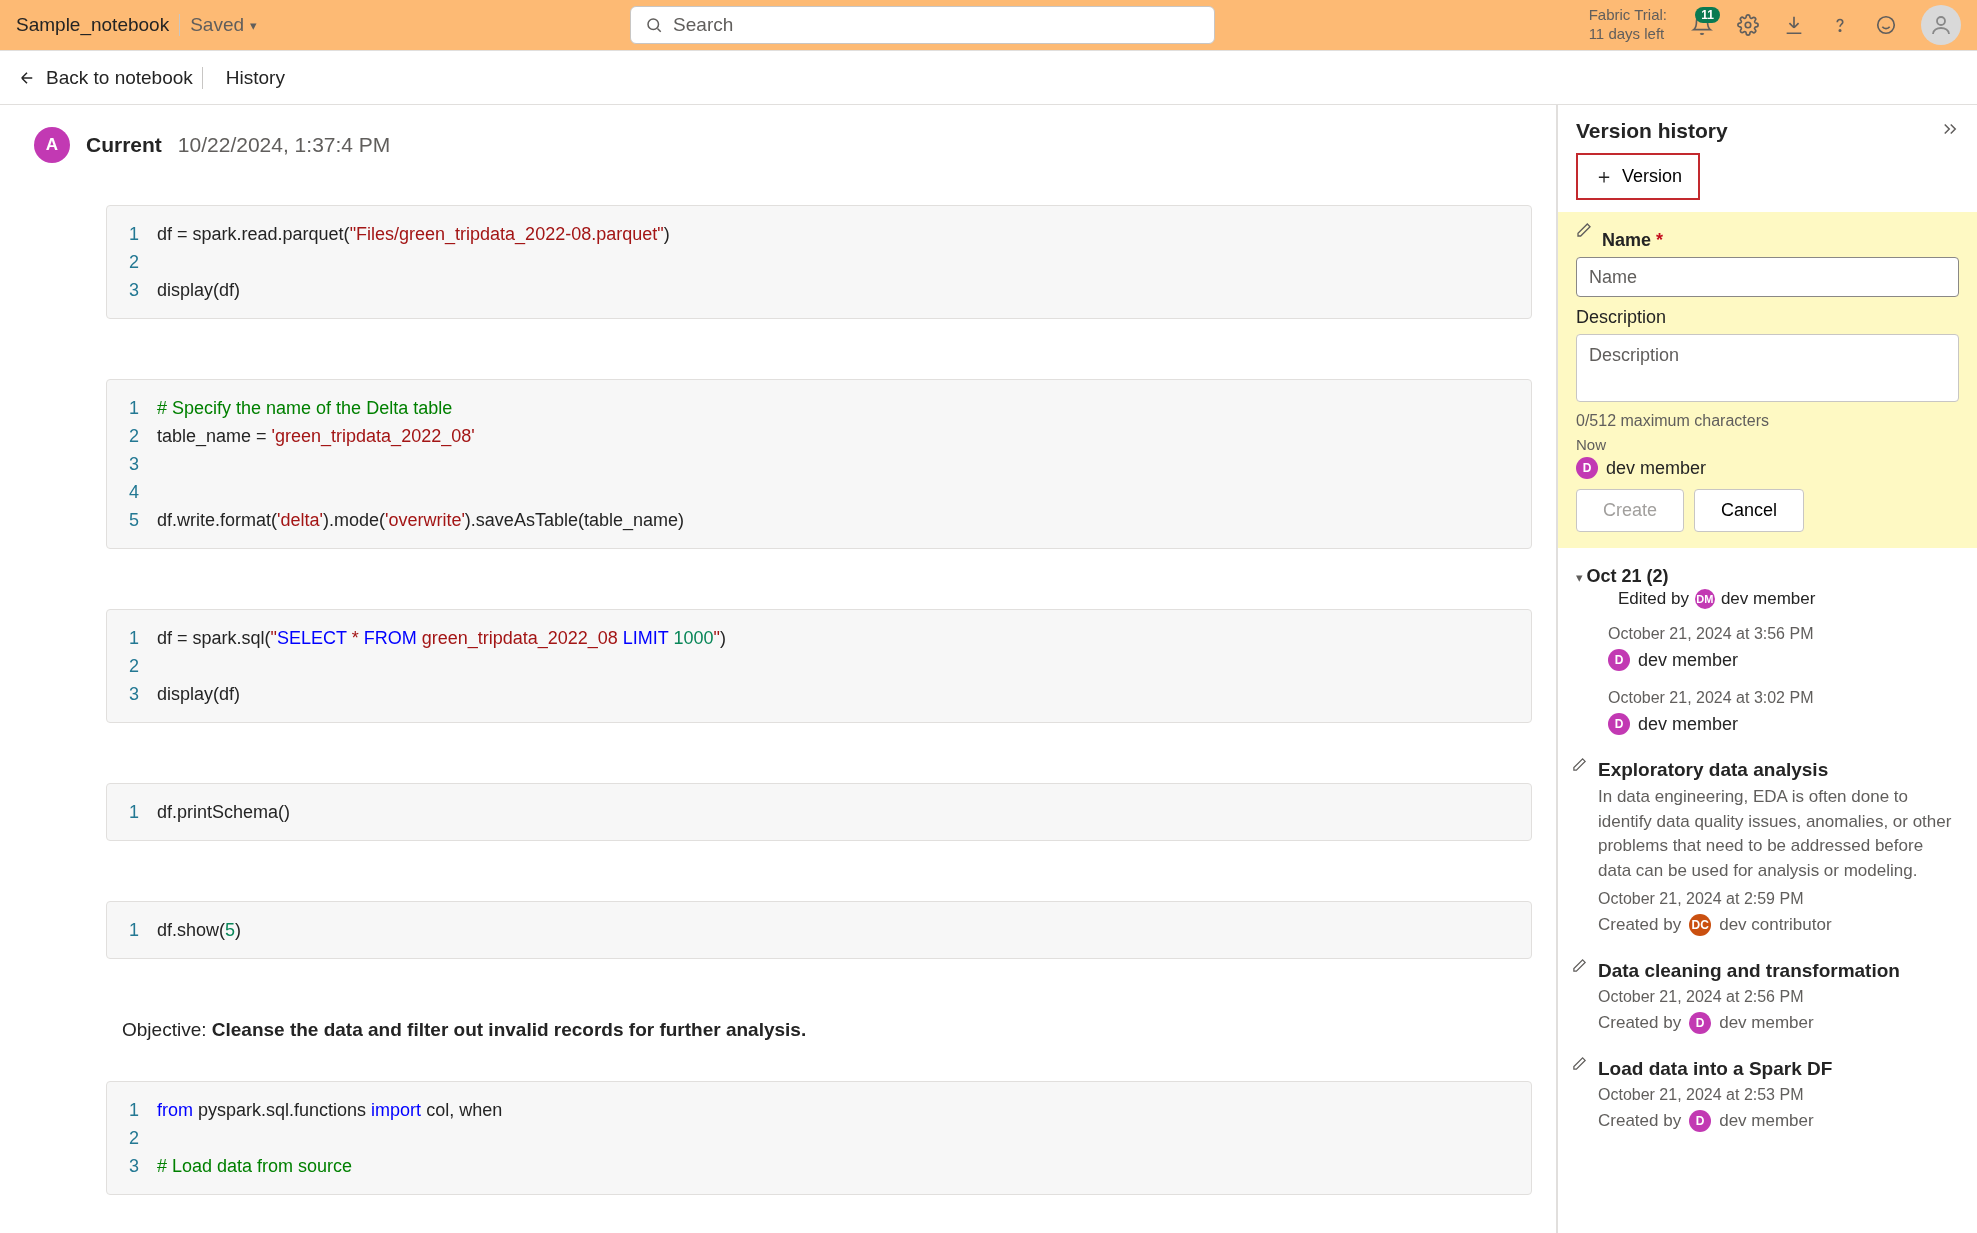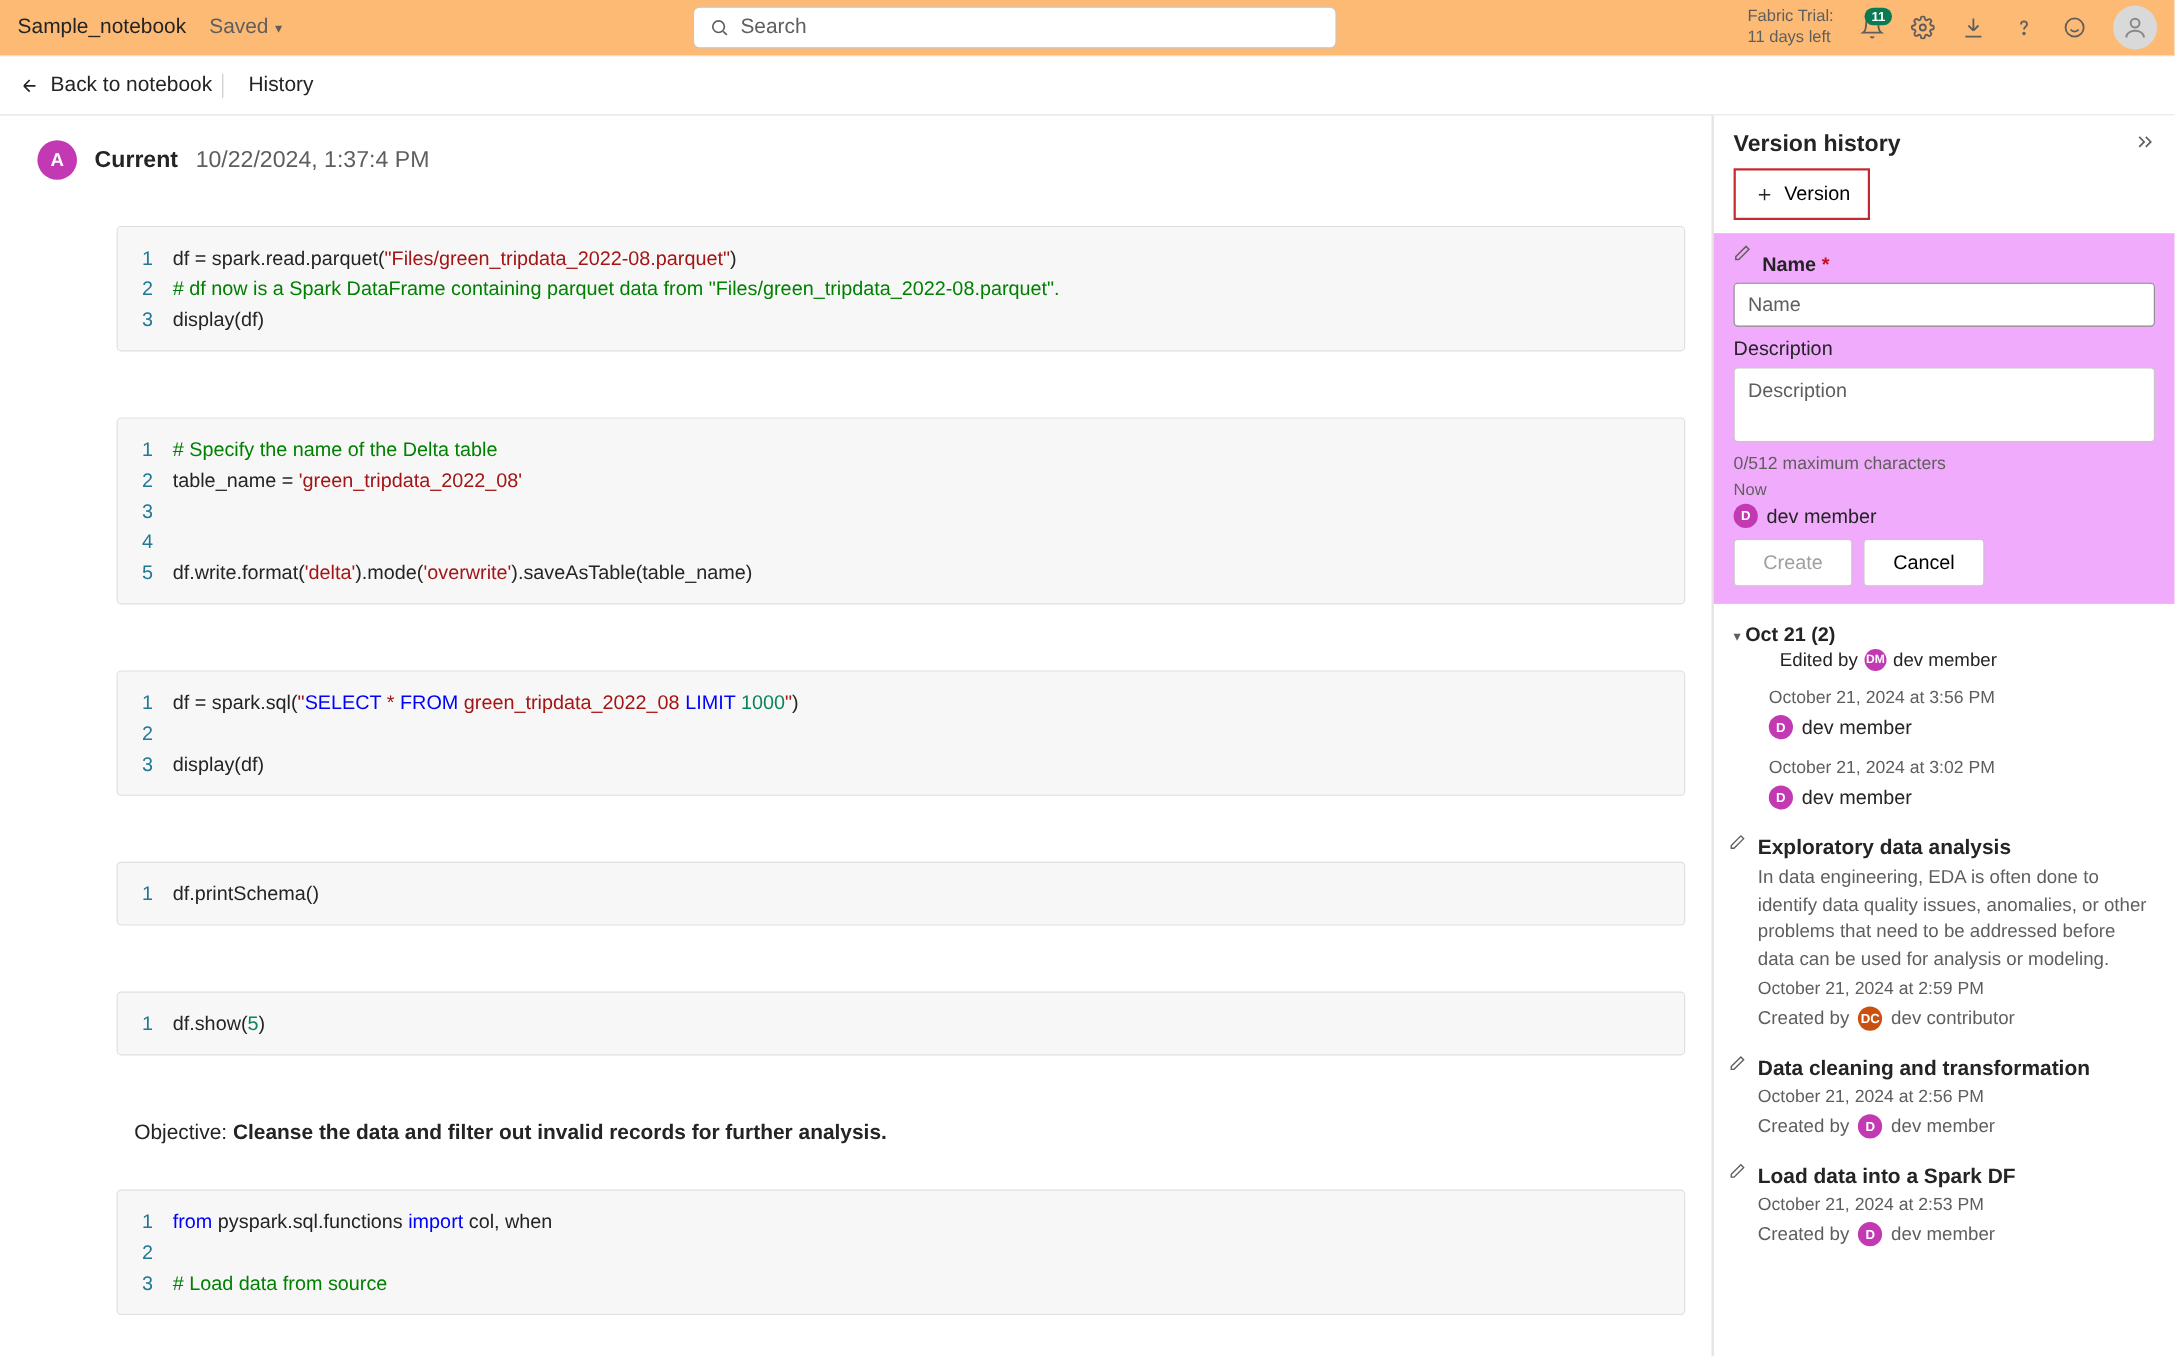--- a/index.html
+++ b/index.html
@@ -58,21 +58,21 @@
 
 
 .rpanel { width:420px; background:#fff; display:flex; flex-direction:column; border-left:1px solid #e1dfdd; }
 .rpanel-head { display:flex; align-items:center; justify-content:space-between; padding:14px 18px 10px 18px; }
 .rpanel-title { font-size:21px; font-weight:600; }
 .close-chev { font-size:18px; color:#605e5c; cursor:pointer; }
 .ver-btn-row { padding:0 18px 12px 18px; }
 .ver-btn { border:2px solid #c3292e; background:#fff; padding:8px 16px; display:inline-flex; align-items:center; gap:8px; font-size:18px; cursor:pointer; }
 .plus { font-size:20px; font-weight:300; color:#242424; }
 
-.form-block { background:#f0abfc; padding:18px 18px 16px 18px; position:relative; }
+.form-block { background:#fef9c3; padding:18px 18px 16px 18px; position:relative; }
 .pencil { position:absolute; left:18px; top:10px; color:#605e5c; }
 .form-label { font-size:18px; font-weight:600; margin-left:26px; }
 .req { color:#c50f1f; }
 .name-input { width:100%; height:40px; border:1px solid #8a8886; border-radius:4px; padding:0 12px; font-size:18px; margin:6px 0 10px 0; background:#fff; }
 .name-input::placeholder { color:#605e5c; }
 .desc-label { font-size:18px; color:#242424; margin-left:0; }
 .desc-input { width:100%; height:68px; border:1px solid #c8c6c4; border-radius:4px; padding:10px 12px; font-size:18px; resize:none; background:#fff; margin-top:6px; }
 .desc-input::placeholder { color:#605e5c; }
 .char-count { font-size:16px; color:#605e5c; margin-top:6px; }
 .now { font-size:15px; color:#605e5c; margin-top:6px; }
@@ -191,21 +191,20 @@
 
     <div class="cells" id="cells-container">
         <div class="cell cell-first">
           <div class="cell-inner">
             <div class="line">
               <span class="ln">1</span>
               <span class="code">df = spark.read.parquet(<span class="str">"Files/green_tripdata_2022-08.parquet"</span>)</span>
             </div>
             <div class="line">
               <span class="ln">2</span>
-              <span class="code"><span class="cmt"># df now is a Spark DataFrame containing parquet data from "Files/green_tripdata_2022-08.parquet".</span></span>
             </div>
             <div class="line">
               <span class="ln">3</span>
               <span class="code">display(df)</span>
             </div>
           </div>
         </div>
         <div class="cell">
           <div class="line">
             <span class="ln">1</span>

